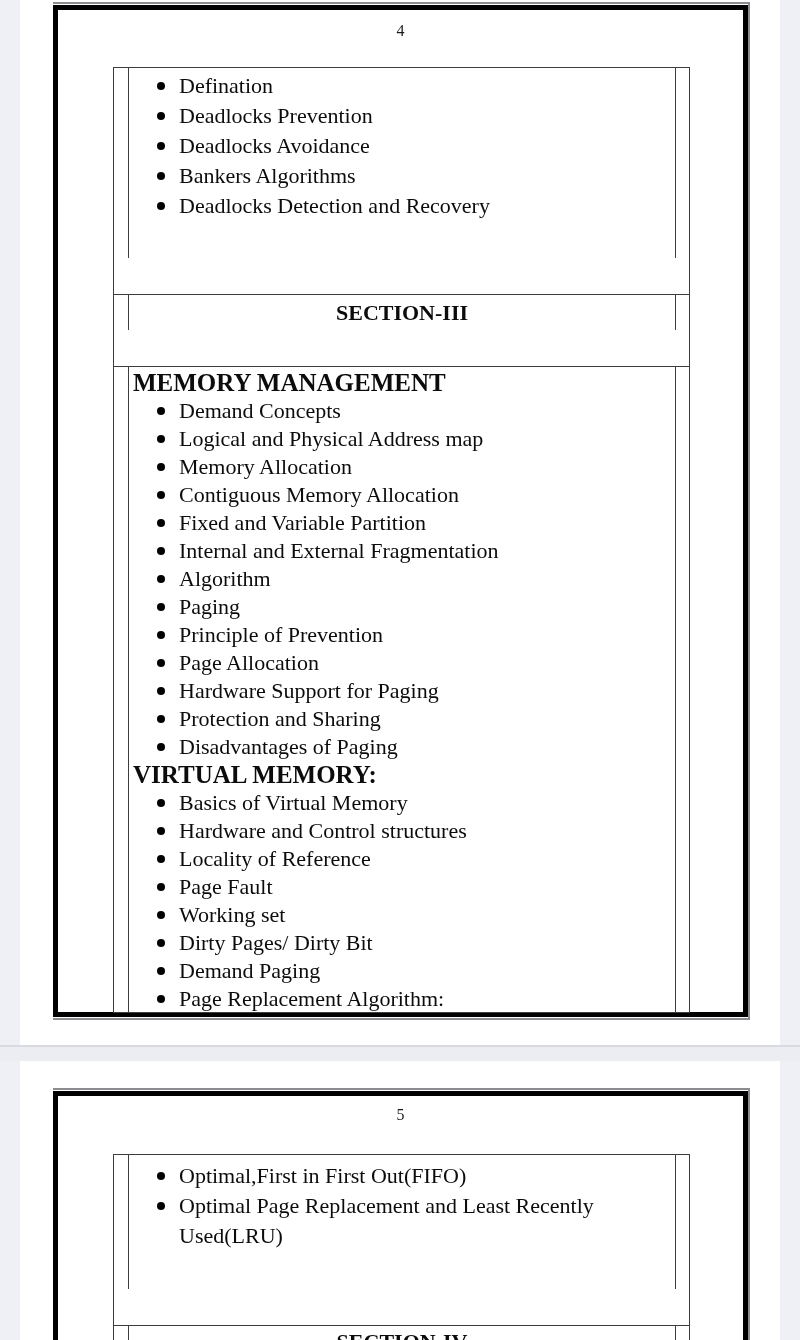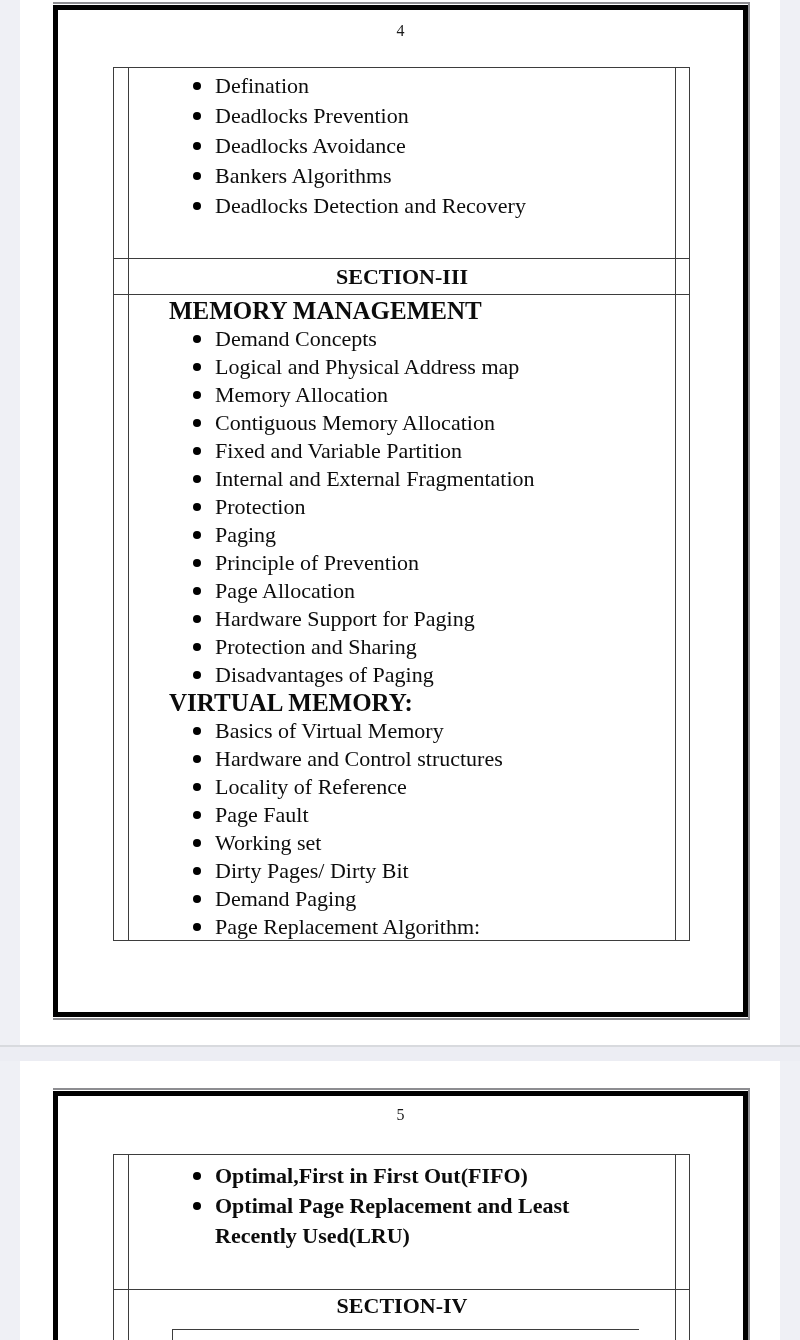--- a/index.html
+++ b/index.html
@@ -74,23 +74,22 @@
     border: 1px solid #3d3d3d;
     box-sizing: border-box;
     background: #ffffff;
   }
   .stable4 { top: 57px; }
   .stable5 { top: 58px; }
   .trow {
     display: grid;
     grid-template-columns: 15px 1fr 14px;
     box-sizing: border-box;
-    gap: 36px;
-  }
-  .trow.bt { border-top: 1px solid #3d3d3d; }
+  }
+  .trow.bt { border-top: 1px solid #3d3d3d; margin-top: 36px; }
   .ncell { box-sizing: border-box; }
   .ncell.nleft  { border-right: 1px solid #3d3d3d; }
   .ncell.nright { border-left: 1px solid #3d3d3d; }
   .ccell { box-sizing: border-box; overflow: hidden; }
   .r-list1 { height: 190px; }
   .r-sec3  { height: 36px; }
   .r-main  { height: 646px; }
   .r-list5 { height: 134px; }
   .r-sec4  { height: 32px; }
   .r-next5 { height: 120px; }
@@ -119,21 +118,21 @@
     width: 8px;
     height: 8px;
     border-radius: 50%;
     background: #000000;
   }
   .lh30 .dot { top: 11px; }
   .lh28 .dot { top: 10px; }
   .pad-top3 { padding-top: 3px; }
   .pad-top2 { padding-top: 2px; }
   .pad-top6 { padding-top: 6px; }
-  .wrapable li { padding-right: 34px; font-weight: bold; }
+  .wrapable li { padding-right: 34px; }
   .thead {
     font-weight: bold;
     font-size: 25px;
     line-height: 28px;
     padding-left: 4px;
     white-space: nowrap;
   }
   .nested-box {
     margin: 8px 0 0 7px;
     width: 537px;
@@ -182,21 +181,21 @@
           <div class="ncell nleft"></div>
           <div class="ccell pad-top2">
             <div class="thead">MEMORY MANAGEMENT</div>
             <ul class="blist lh28">
                 <li><span class="dot"></span><span class="litext">Demand Concepts</span></li>
                 <li><span class="dot"></span><span class="litext">Logical and Physical Address map</span></li>
                 <li><span class="dot"></span><span class="litext">Memory Allocation</span></li>
                 <li><span class="dot"></span><span class="litext">Contiguous Memory Allocation</span></li>
                 <li><span class="dot"></span><span class="litext">Fixed and Variable Partition</span></li>
                 <li><span class="dot"></span><span class="litext">Internal and External Fragmentation</span></li>
-                <li><span class="dot"></span><span class="litext">Protection</span></li>
+                <li><span class="dot"></span><span class="litext">Algorithm</span></li>
                 <li><span class="dot"></span><span class="litext">Paging</span></li>
                 <li><span class="dot"></span><span class="litext">Principle of Prevention</span></li>
                 <li><span class="dot"></span><span class="litext">Page Allocation</span></li>
                 <li><span class="dot"></span><span class="litext">Hardware Support for Paging</span></li>
                 <li><span class="dot"></span><span class="litext">Protection and Sharing</span></li>
                 <li><span class="dot"></span><span class="litext">Disadvantages of Paging</span></li>
               </ul>
             <div class="thead">VIRTUAL MEMORY:</div>
             <ul class="blist lh28">
                 <li><span class="dot"></span><span class="litext">Basics of Virtual Memory</span></li>

